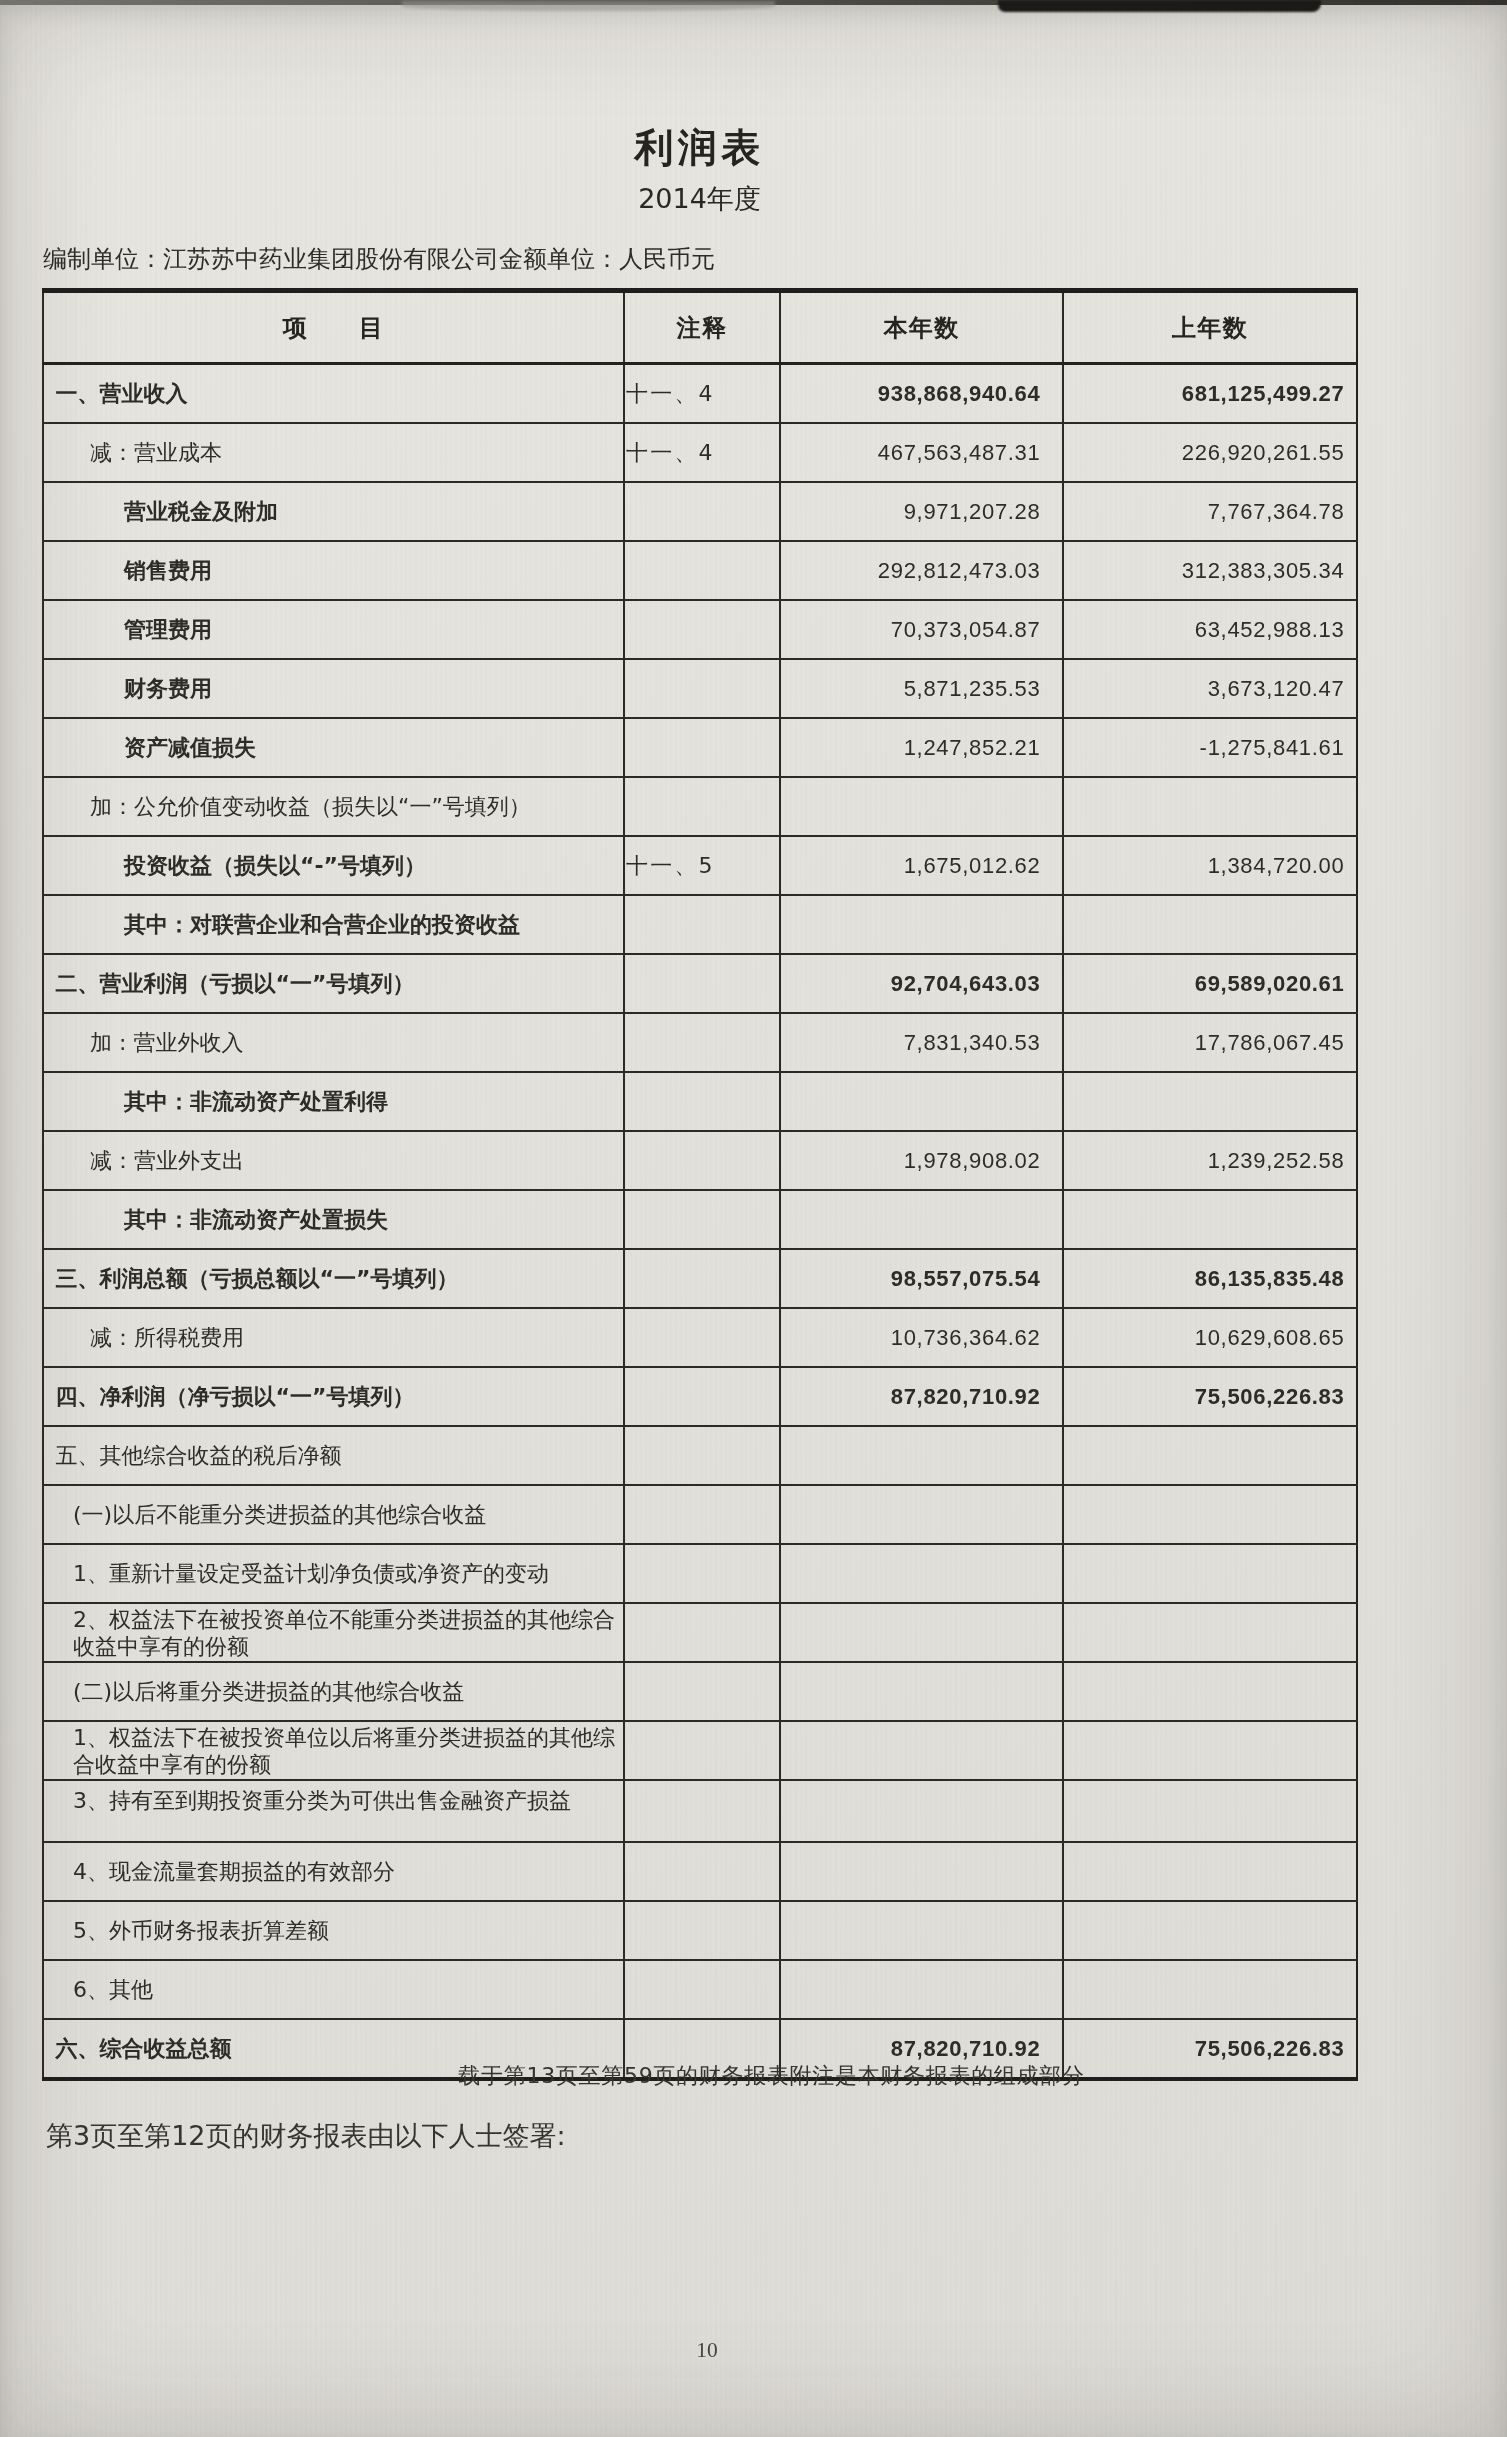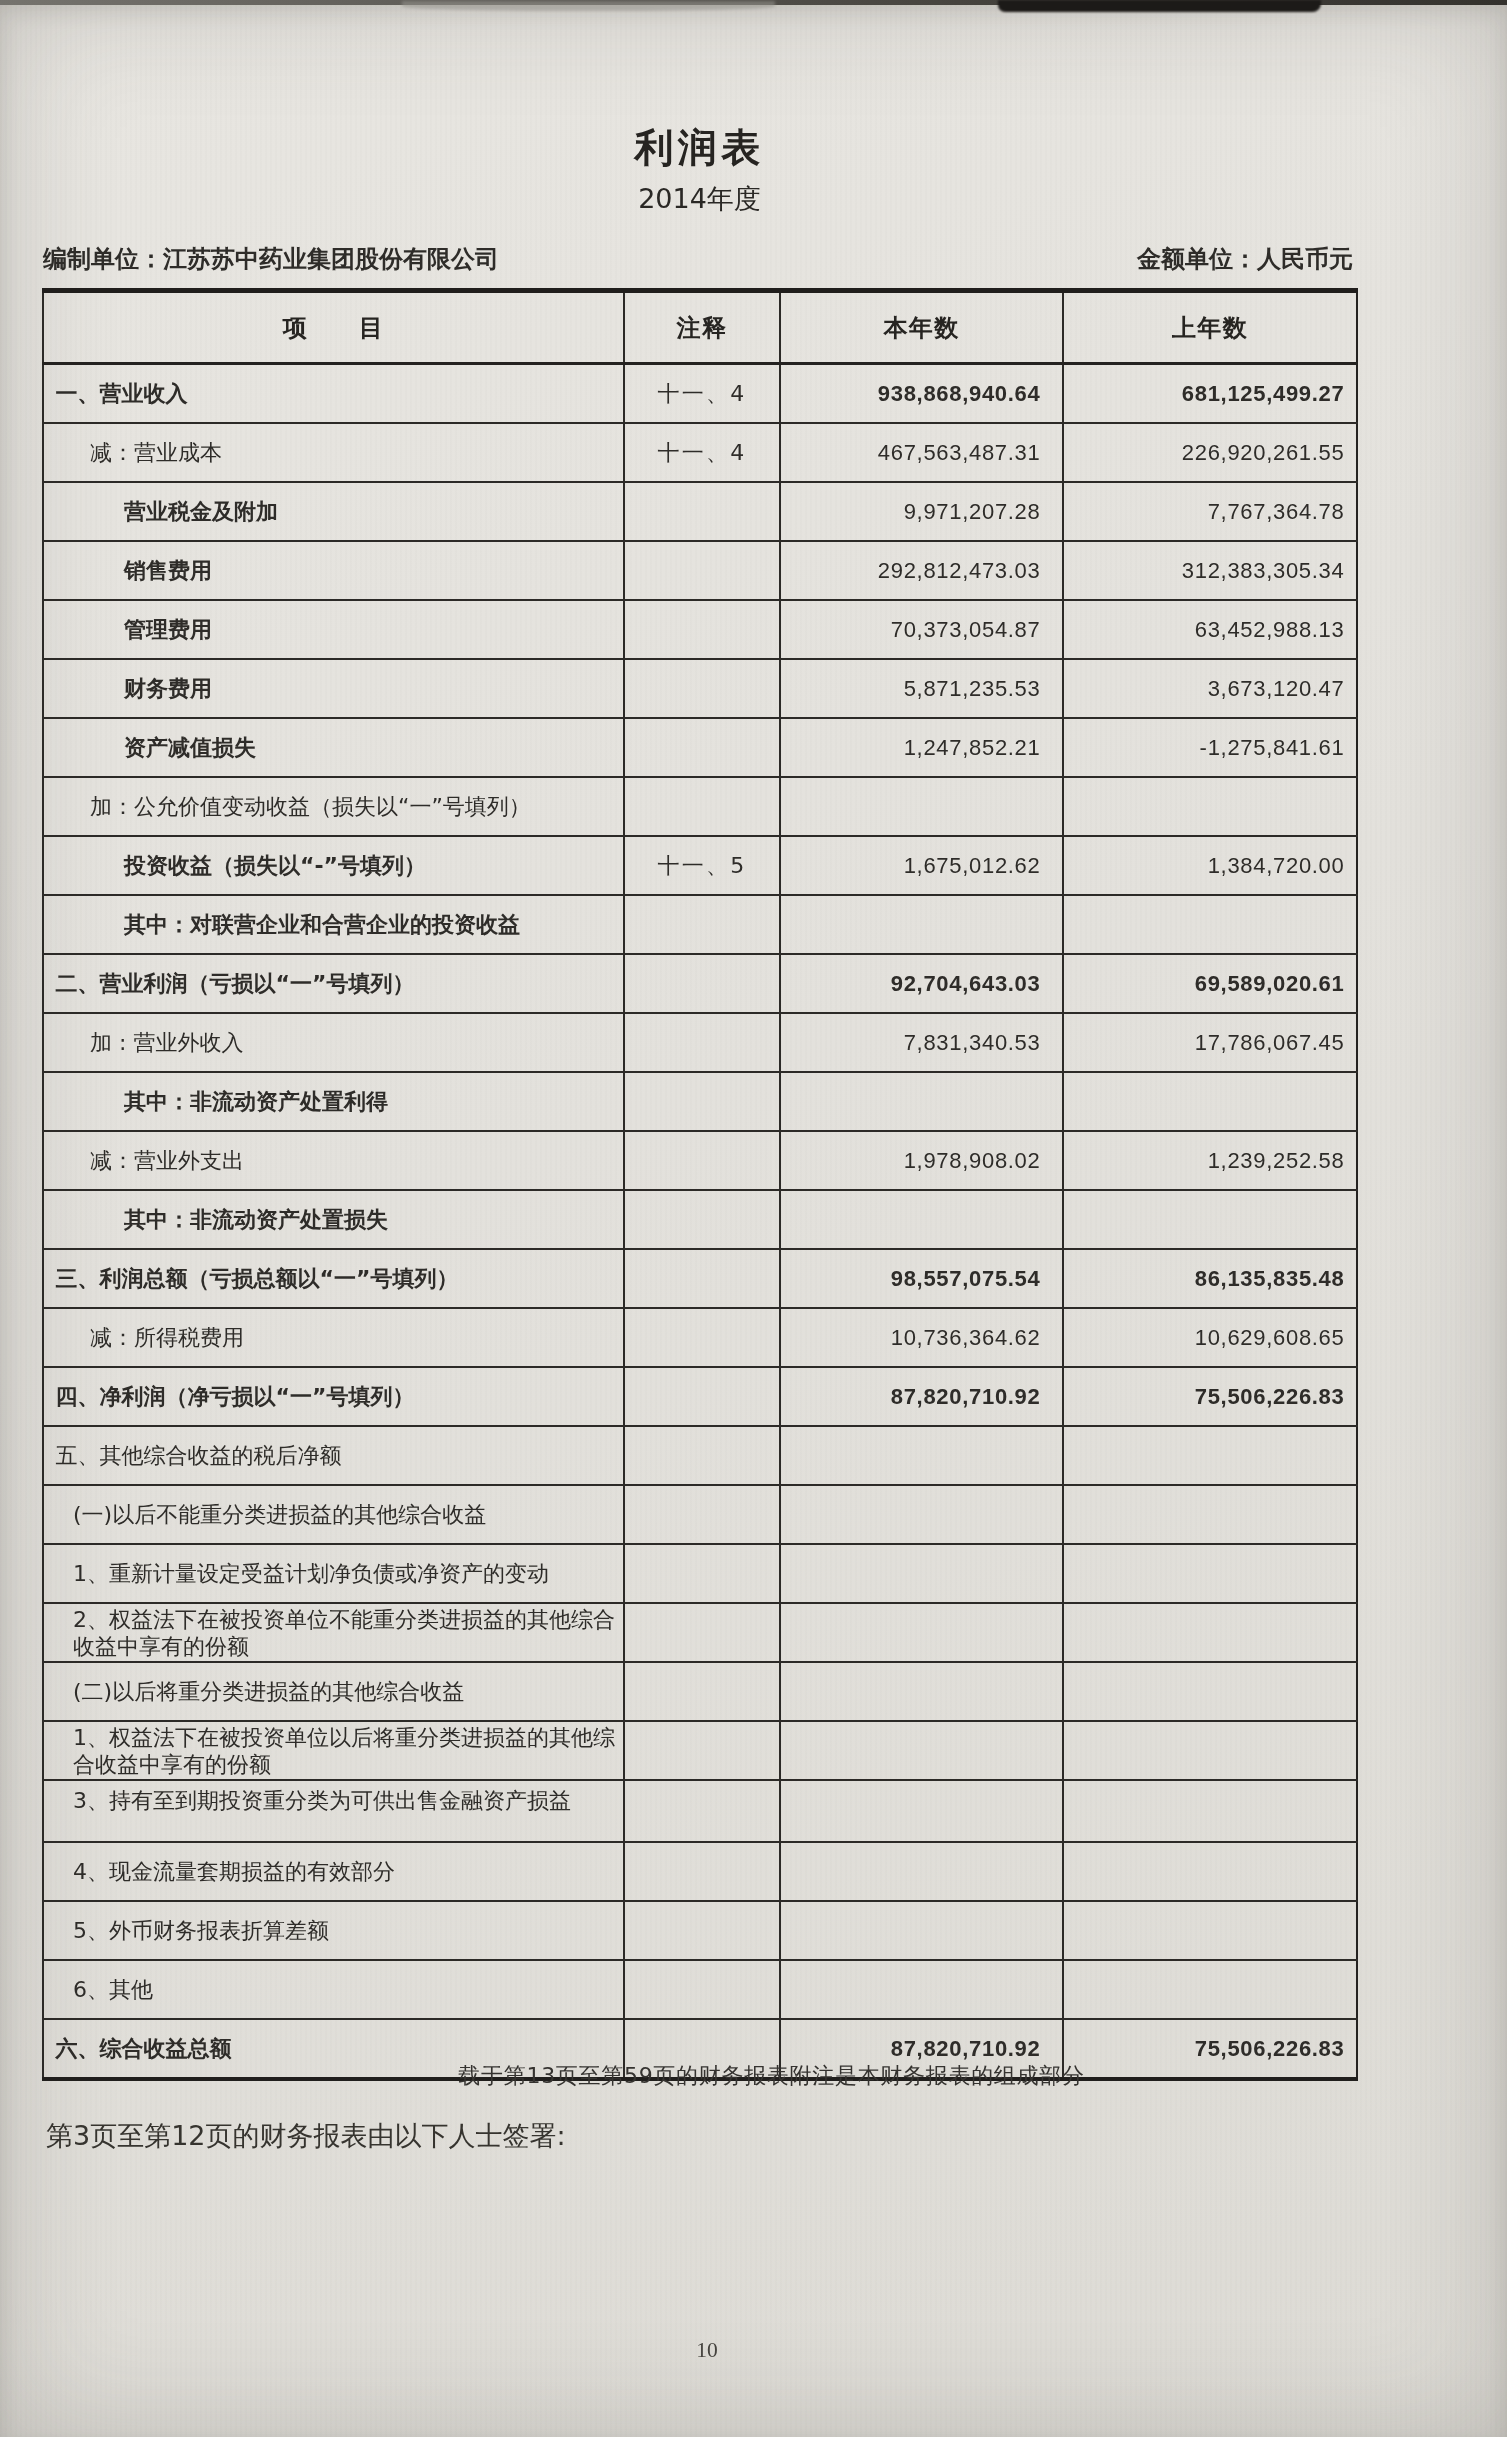--- a/index.html
+++ b/index.html
@@ -21,21 +21,21 @@
     border-radius:0 0 8.6px 7.2px;filter:blur(1.1px);}
   .edge-wave{position:absolute;top:1.4px;left:402px;width:373px;height:9.3px;background:#97958f;
     border-radius:0 0 55% 55%;opacity:.55;filter:blur(1.4px);}
 
   .doc-title{position:absolute;top:121px;left:43px;width:1313px;text-align:center;
     font-size:39px;font-weight:700;letter-spacing:4.3px;color:#262421;}
   .doc-period{position:absolute;top:181px;left:43px;width:1313px;text-align:center;
     font-size:27px;font-weight:400;color:#2a2825;}
 
   .meta-row{position:absolute;top:243px;left:43px;width:1313px;display:flex;
-    justify-content:space-between;align-items:flex-end;font-size:24px;color:#2e2c29;font-weight:bold;}
+    align-items:flex-end;font-size:24px;color:#2e2c29;}
   .meta-right{padding-right:2.9px;}
 
   table.statement{
     position:absolute;top:288px;left:42px;width:1315px;
     border-collapse:collapse;table-layout:fixed;
     border-top:5px solid #201e1c;
     border-bottom:4.3px solid #201e1c;
     border-left:2.2px solid #2c2a27;
     border-right:2.9px solid #242220;
   }
@@ -46,21 +46,21 @@
     letter-spacing:1.4px;
   }
   .statement th:first-child{border-left:none;}
   .statement td{
     height:55px;border-top:2.2px solid #2c2a27;border-left:2.2px solid #2c2a27;
     font-size:22px;vertical-align:middle;color:#2e2c29;line-height:27px;
   }
   .statement td:first-child{border-left:none;}
   .statement tbody tr:first-child td{border-top:none;}
   .c-label{text-align:left;padding-right:6px;}
-  .c-note{text-align:center;letter-spacing:2.2px;margin-left:16px;}
+  .c-note{letter-spacing:2.2px;margin-left:16px;}
   .c-cur,.c-pri{text-align:right;font-family:"Liberation Sans","DejaVu Sans",sans-serif;
     color:#1f1d1b;letter-spacing:0.7px;}
   .c-cur{padding-right:21.5px;}
   .c-pri{padding-right:11.5px;}
   tr.ind-0 .c-label{padding-left:11.5px;}
   tr.ind-1 .c-label{padding-left:46px;}
   tr.ind-2 .c-label{padding-left:80px;font-weight:bold;}
   tr.ind-3 .c-label{padding-left:29px;}
   tr.emph .c-cur span,tr.emph .c-pri span{font-weight:700;}
   tr.emph .c-label span{font-weight:600;}

